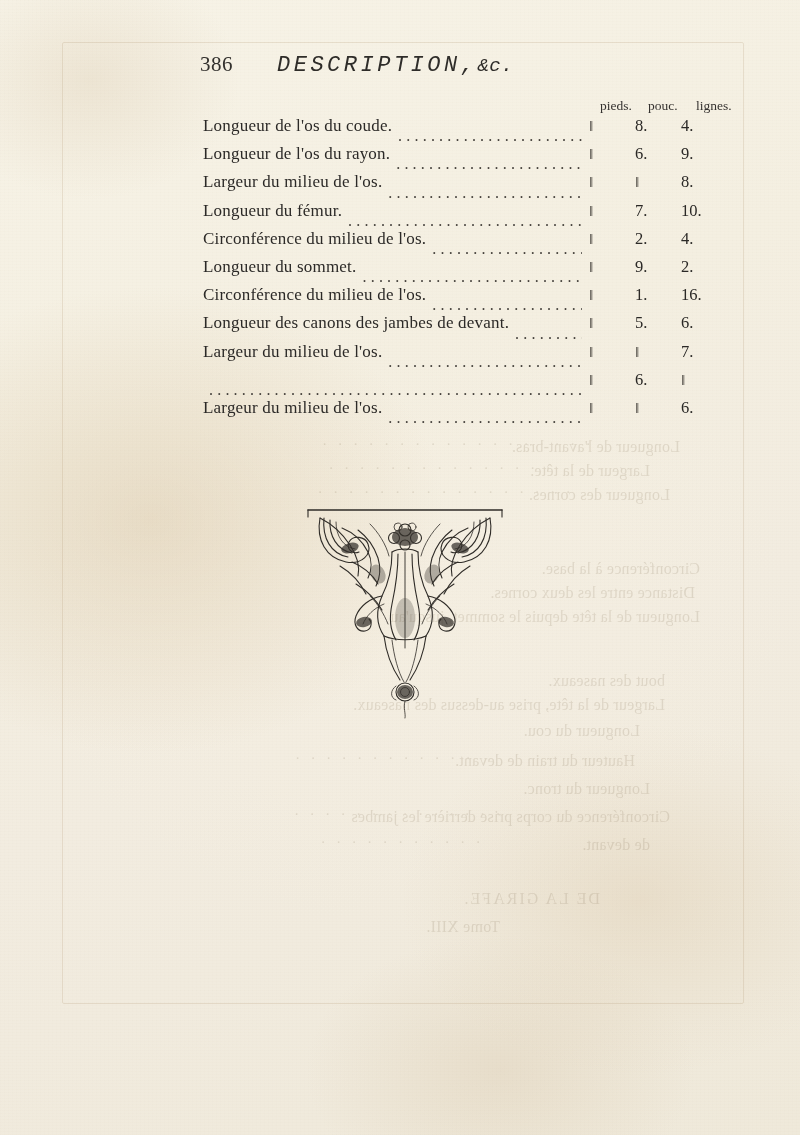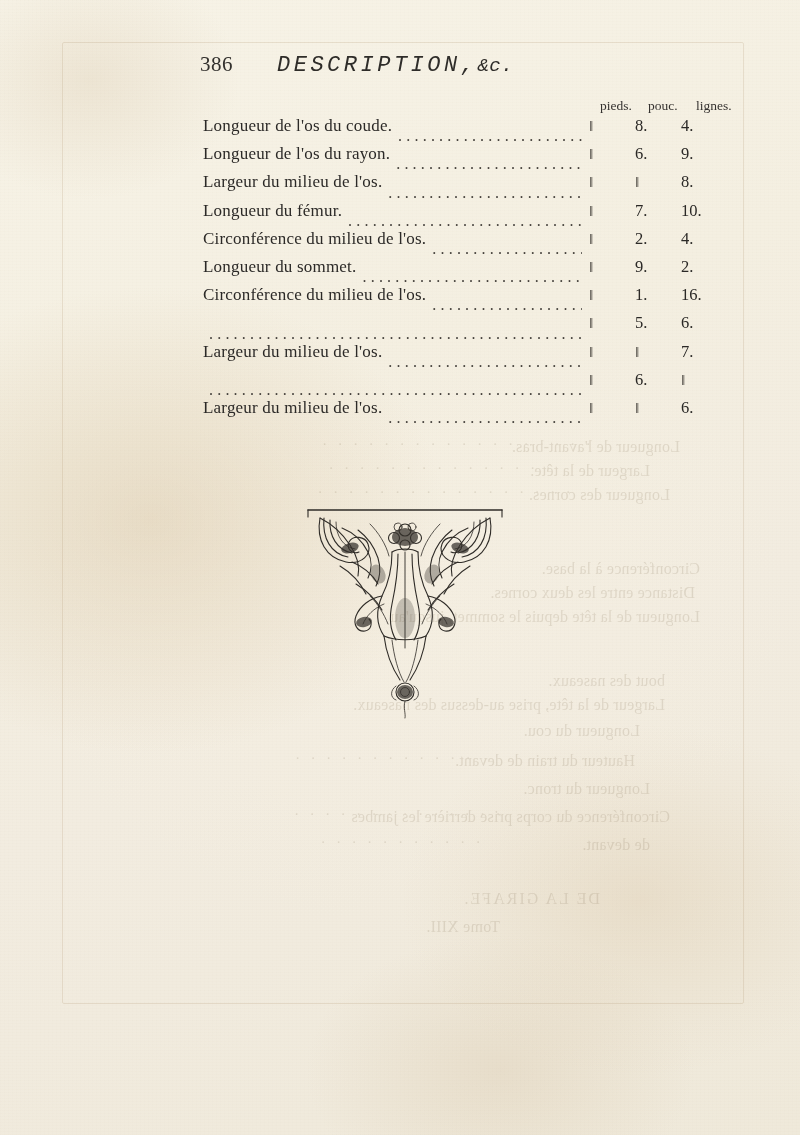--- a/index.html
+++ b/index.html
@@ -291,20 +291,21 @@
 
       <div class="row">
         <span class="label">Circonférence du milieu de l'os.</span>
         <span class="leader"></span>
         <span class="num n1 dash">‖</span>
         <span class="num n2">1.</span>
         <span class="num n3">16.</span>
       </div>
 
       <div class="row">
+        <span class="label">Longueur des canons des jambes de devant.</span>
         <span class="leader"></span>
         <span class="num n1 dash">‖</span>
         <span class="num n2">5.</span>
         <span class="num n3">6.</span>
       </div>
 
       <div class="row">
         <span class="label">Largeur du milieu de l'os.</span>
         <span class="leader"></span>
         <span class="num n1 dash">‖</span>

